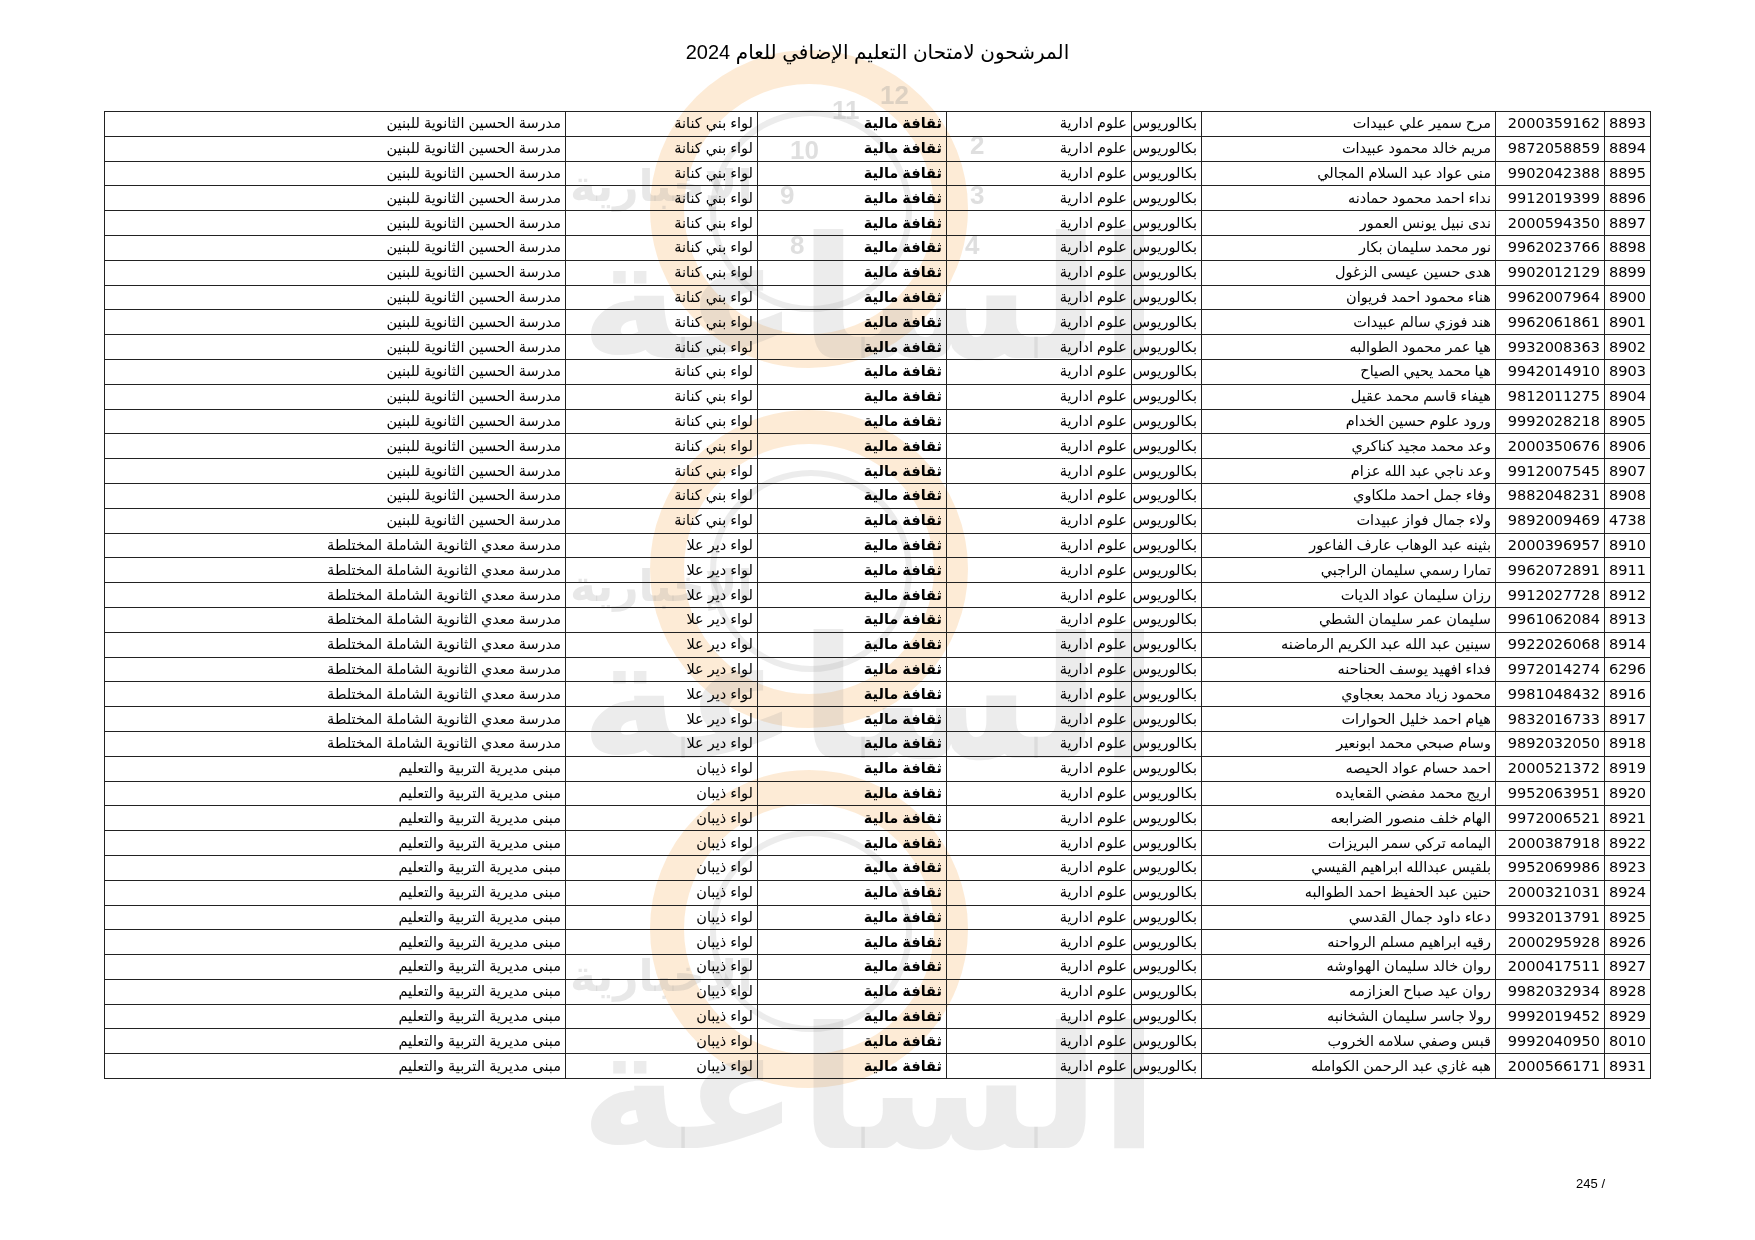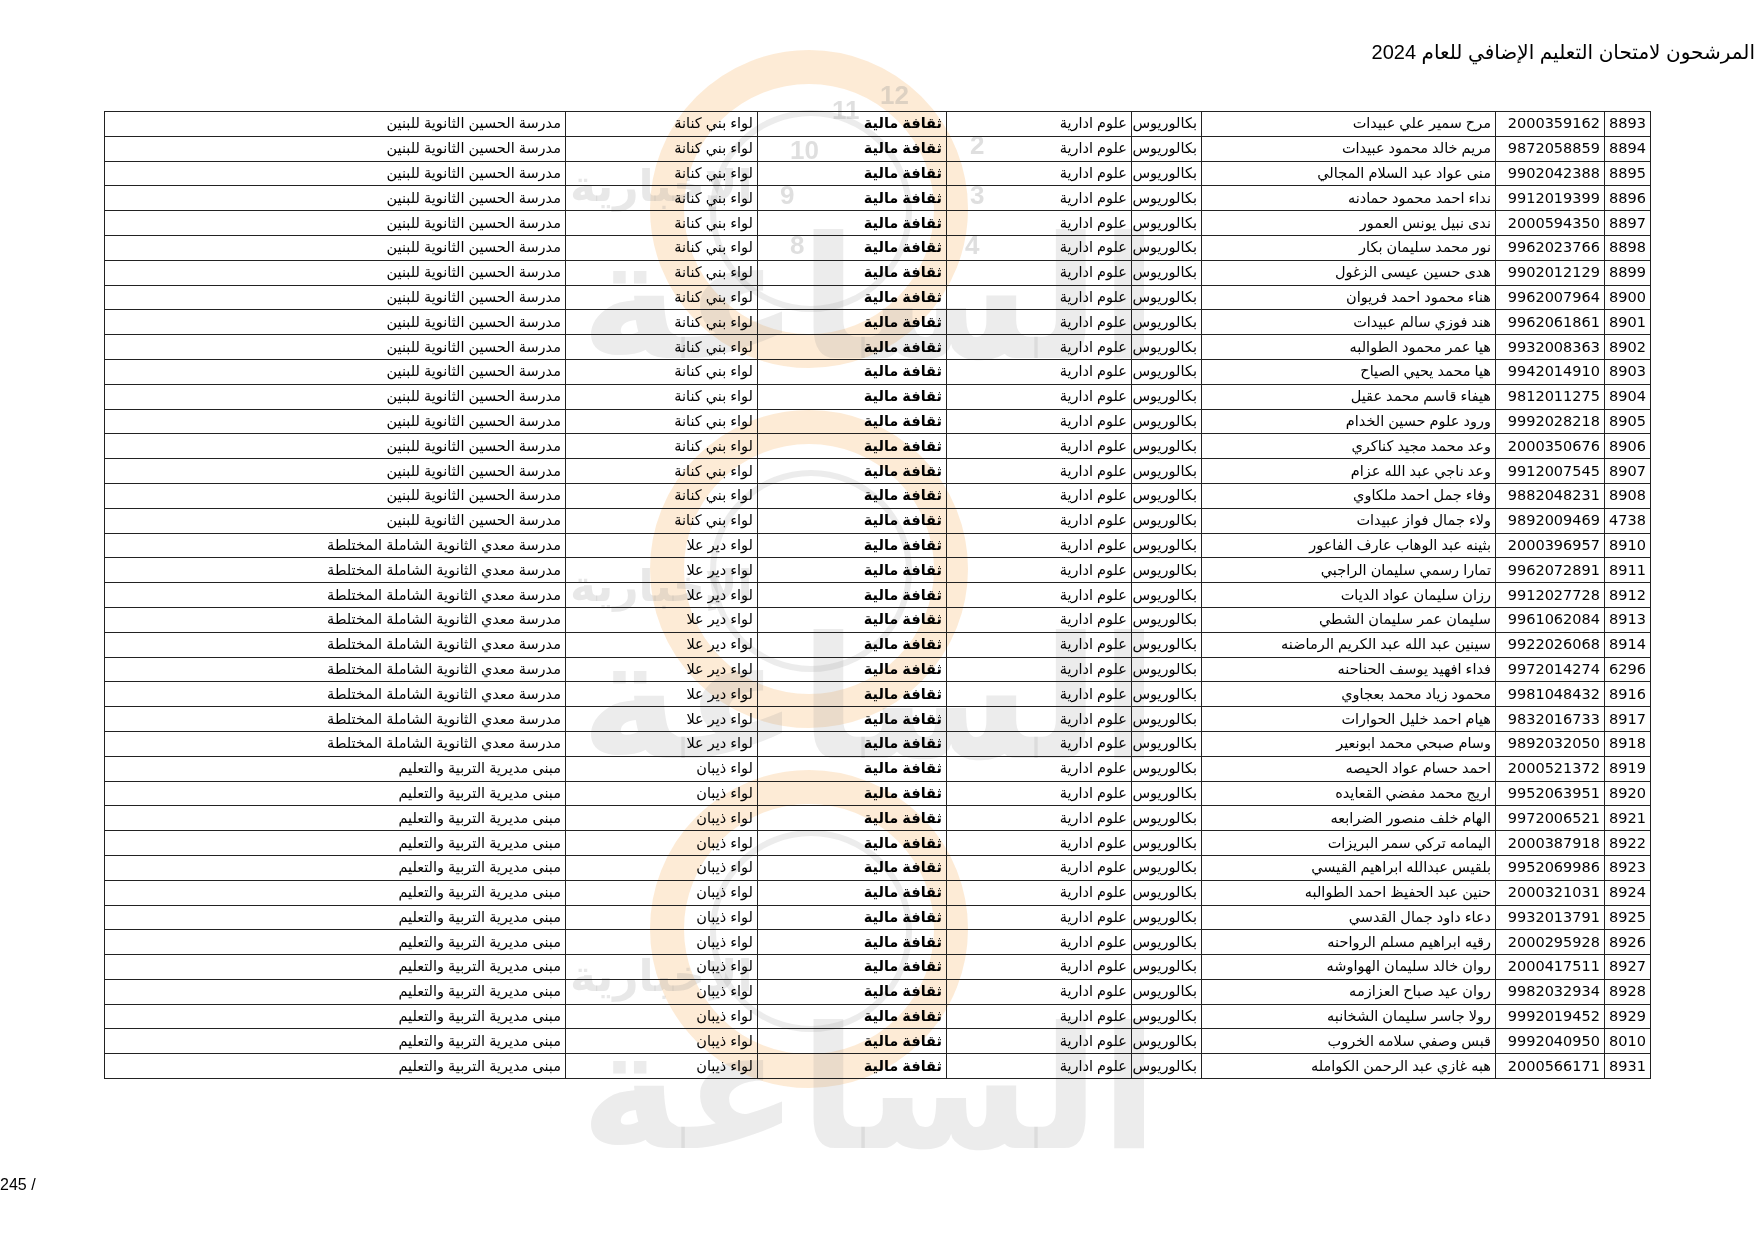--- a/index.html
+++ b/index.html
@@ -1,35 +1,35 @@
 <!DOCTYPE html>
 <html><head>
 <meta charset="utf-8">
 <style>
   html, body { margin: 0; padding: 0; background: #ffffff; }
   body { width: 1755px; height: 1240px; position: relative; overflow: hidden;
          font-family: "Liberation Sans", "DejaVu Sans", sans-serif; color: #000; }
-  .title { position: absolute; top: 40px; left: 0; width: 1755px; 
+  .title { position: absolute; top: 40px; left: 0; width: 1755px; text-align: center;
            font-size: 20px; direction: rtl; }
   .watermark { position: absolute; pointer-events: none; }
   .wm-ring { position: absolute; border-radius: 50%; border: 34px solid rgba(247, 190, 120, 0.30); }
   .wm-face { position: absolute; border-radius: 50%; border: 6px solid rgba(180,180,180,0.25); }
   .wm-text { position: absolute; font-size: 170px; font-weight: bold; color: rgba(150,150,150,0.18);
              direction: rtl; white-space: nowrap; }
   .wm-sub { position: absolute; font-size: 44px; font-weight: bold; color: rgba(150,150,150,0.22);
             direction: rtl; white-space: nowrap; }
   .wm-num { position: absolute; font-size: 26px; font-weight: bold; color: rgba(150,150,150,0.30); }
   table.roster { position: absolute; top: 111px; left: 104px; width: 1546px; border-collapse: collapse;
                  table-layout: fixed; direction: ltr; }
   table.roster td { border: 1.3px solid #222; height: 23.8px; padding: 0 4px; font-size: 14.5px;
                     white-space: nowrap; overflow: hidden; line-height: 23px; }
   td.rtl { direction: rtl; text-align: right; }
   td.num { text-align: right; font-family: "DejaVu Sans", sans-serif; font-size: 14px; }
   td.bold { font-weight: bold; }
-  .page-num { position: absolute; top: 1176px; left: 0; width: 1605px; text-align: left; font-size: 16px; }
+  .page-num { position: absolute; top: 1176px; left: 0; width: 1605px; text-align: right; font-size: 13px; }
 </style>
 </head>
 <body>
 
 <div class="watermark">
   <div class="wm-ring" style="left:650px; top:50px; width:250px; height:250px;"></div>
   <div class="wm-face" style="left:710px; top:110px; width:190px; height:190px;"></div>
   <div class="wm-ring" style="left:650px; top:410px; width:250px; height:250px;"></div>
   <div class="wm-face" style="left:710px; top:470px; width:190px; height:190px;"></div>
   <div class="wm-ring" style="left:650px; top:770px; width:250px; height:250px;"></div>

